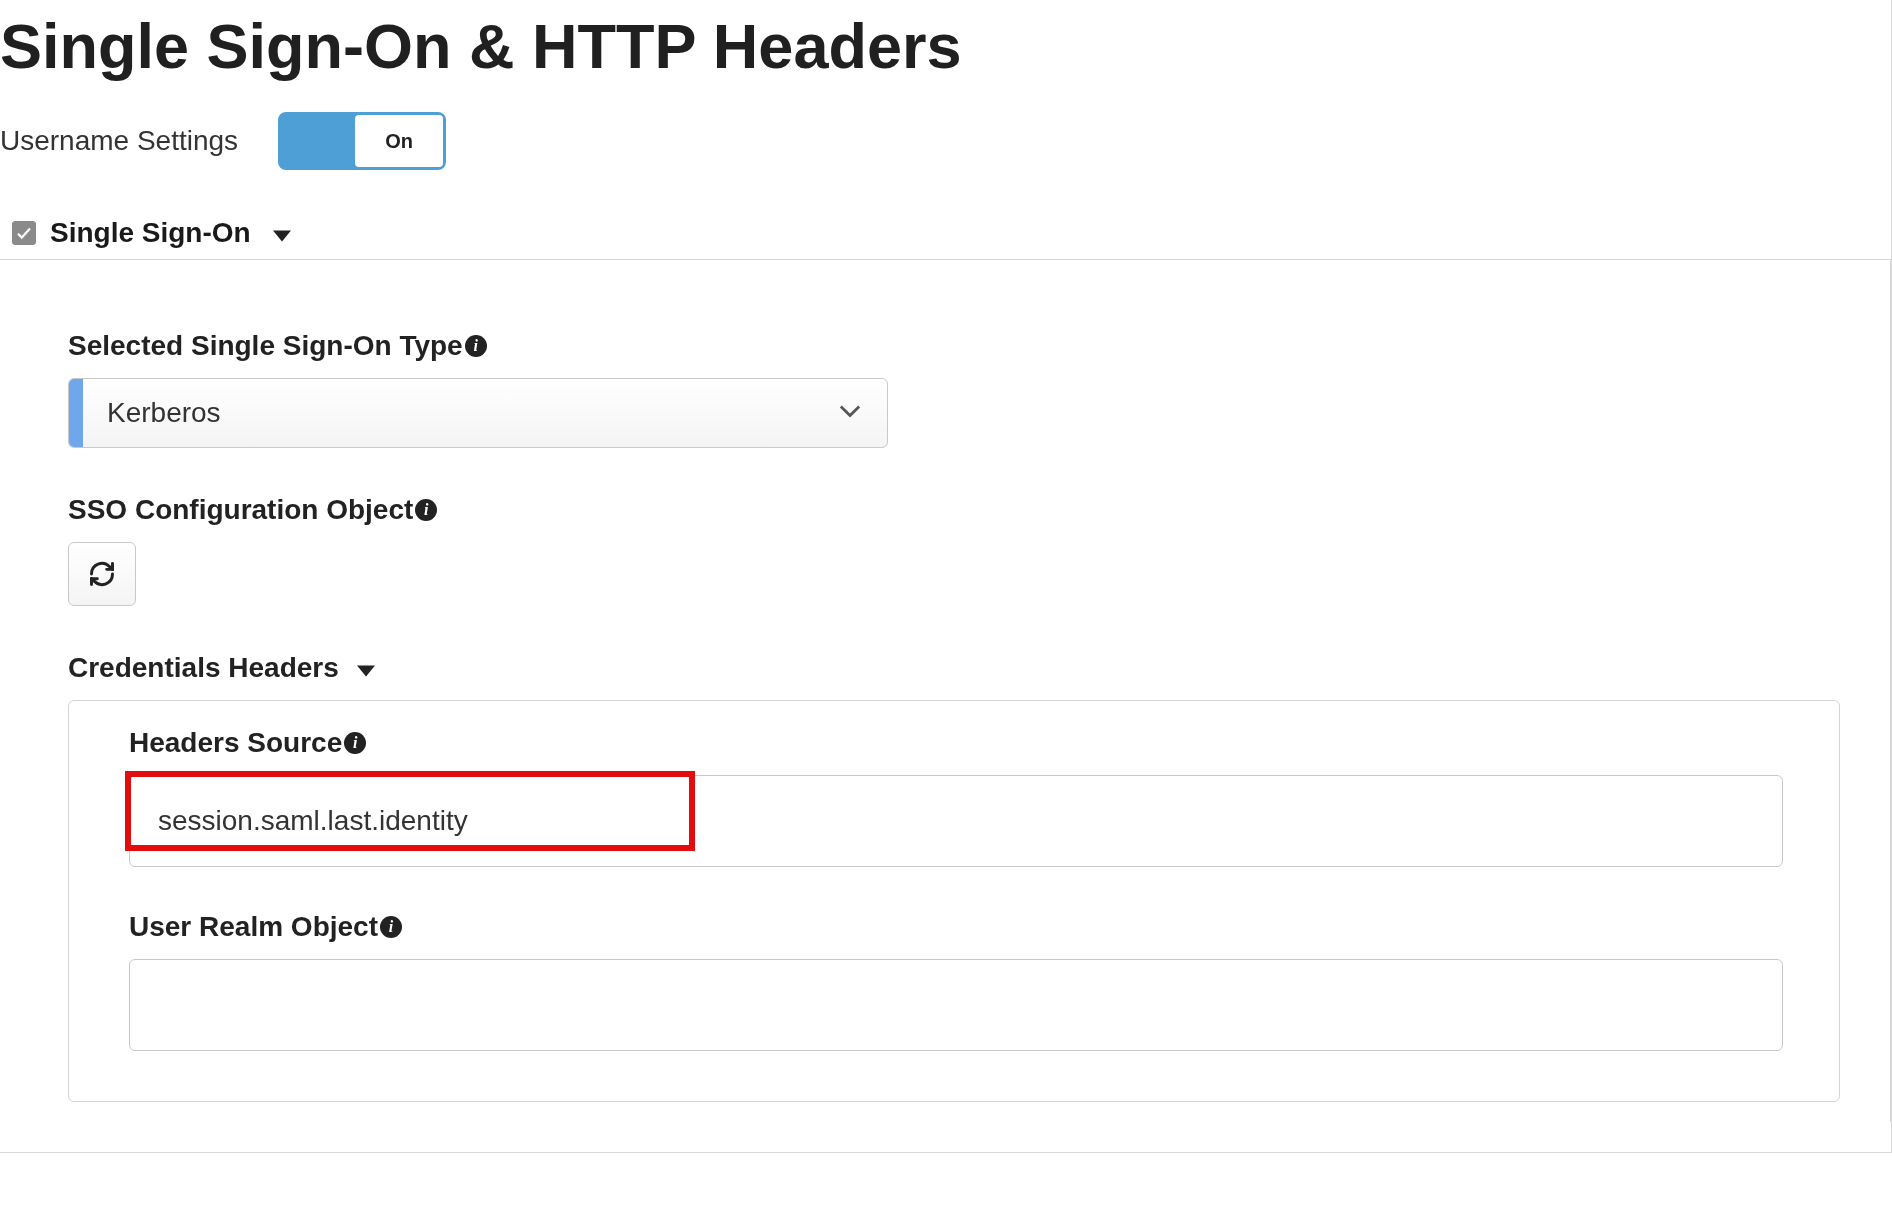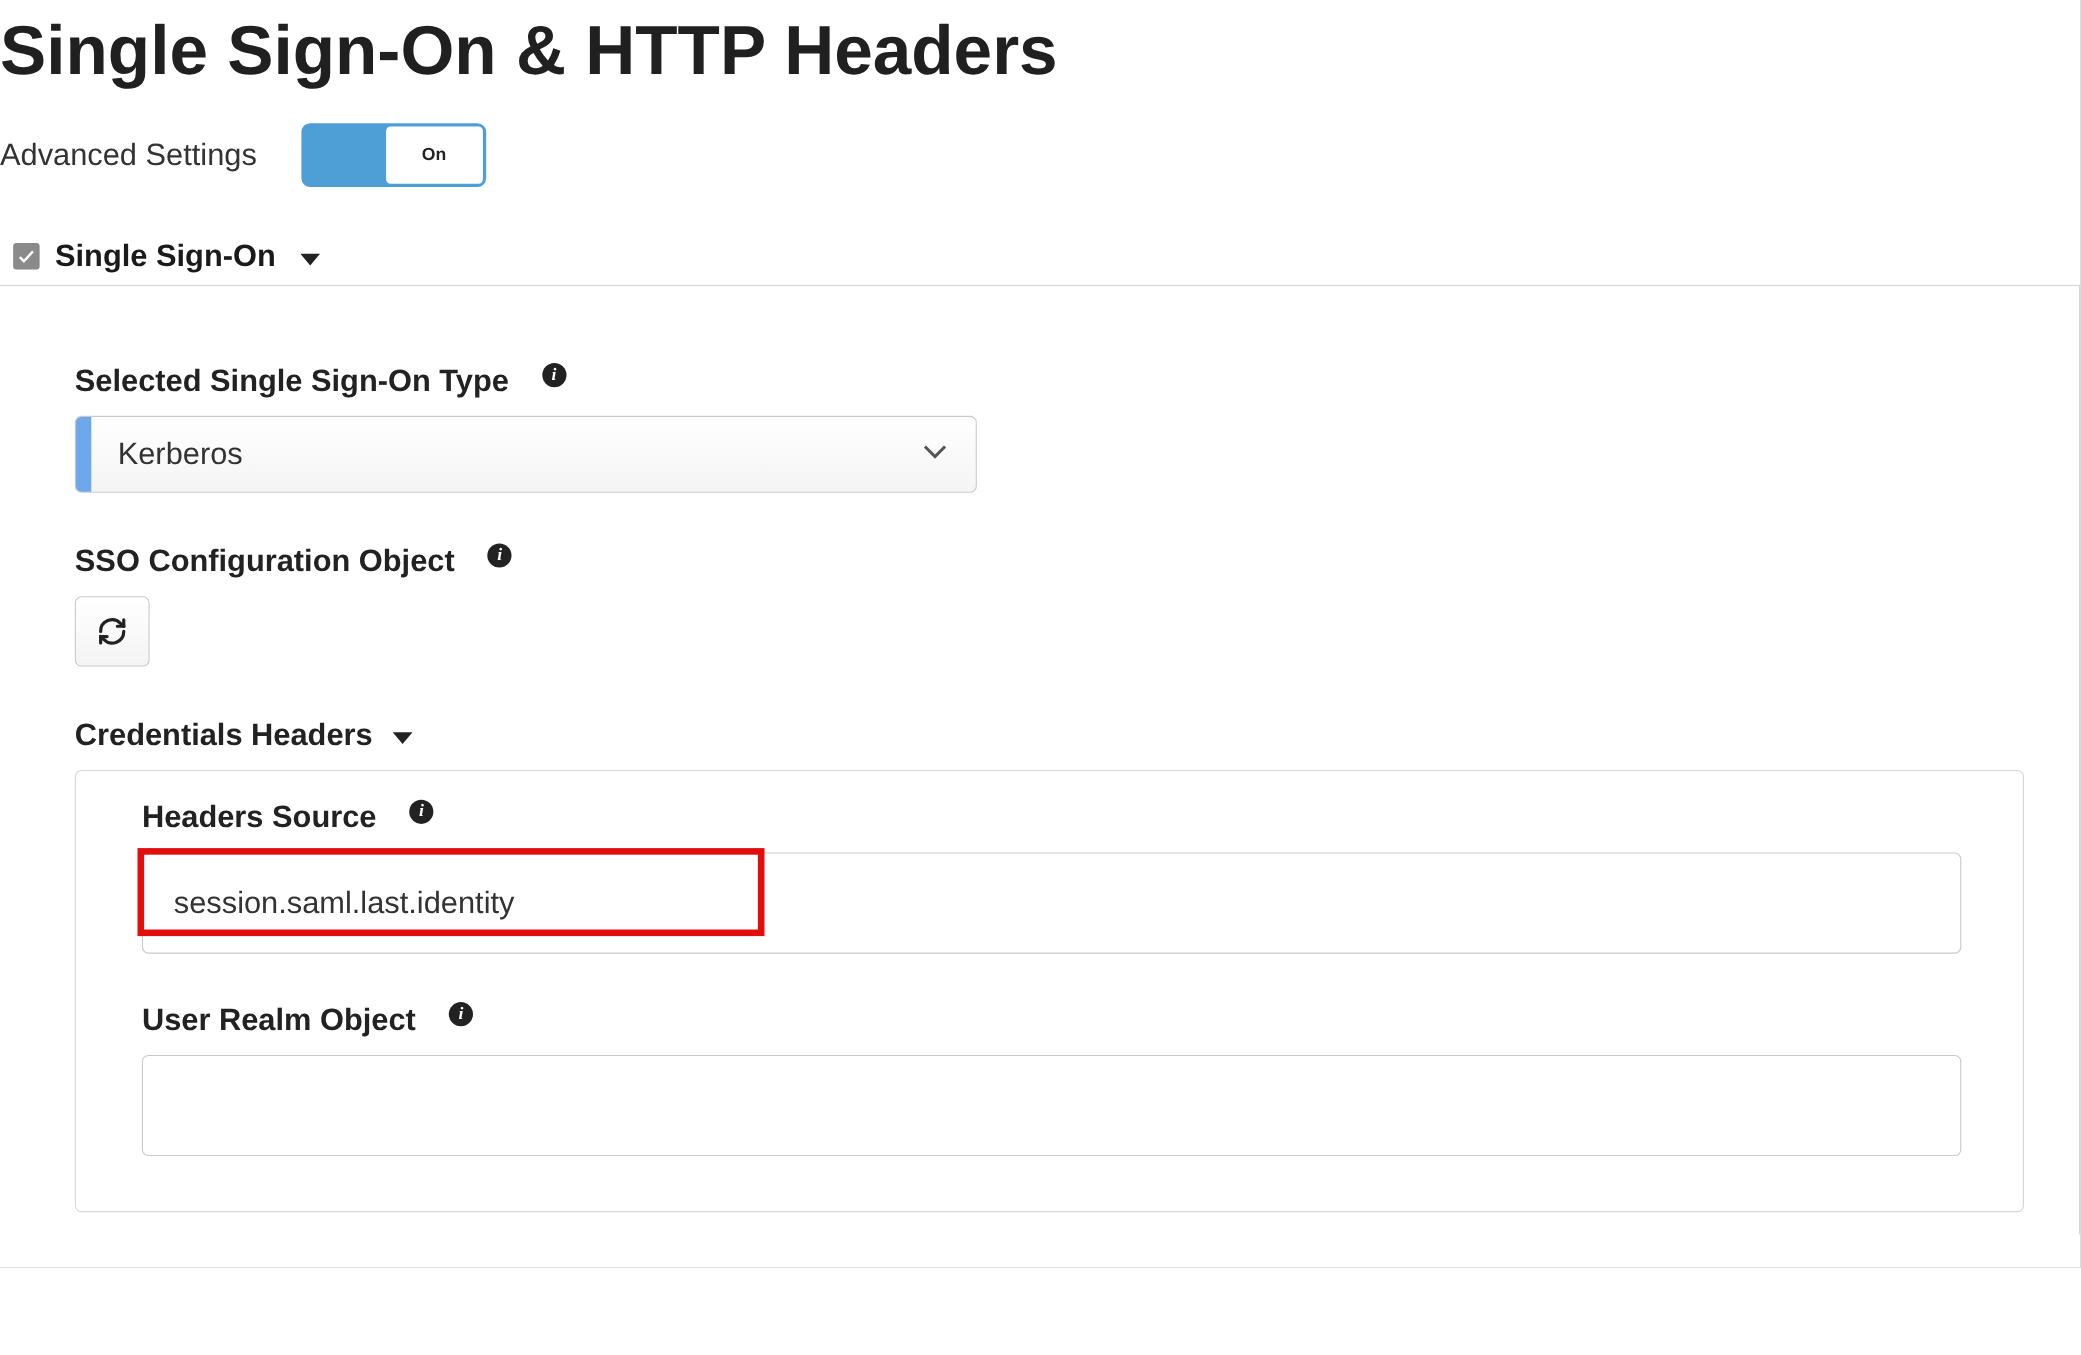--- a/index.html
+++ b/index.html
@@ -53,21 +53,21 @@
       right: 0;
       top: 0;
       bottom: 0;
       width: 88px;
       background: #fff;
       border-radius: 4px;
       display: flex;
       align-items: center;
       justify-content: center;
       font-weight: 700;
-      font-size: 16px;
+      font-size: 20px;
       color: #222;
     }
     
     .section-header {
       display: flex;
       align-items: center;
       gap: 14px;
       font-size: 28px;
       font-weight: 700;
       color: #1a1a1a;
@@ -104,21 +104,22 @@
       border-left: none;
       border-bottom: none;
       margin-left: 0;
       padding: 70px 40px 20px 68px;
     }
     .field-label {
       font-size: 28px;
       font-weight: 700;
       color: #222;
       display: flex;
-      gap: 30px;
+      align-items: center;
+      gap: 2px;
       margin-bottom: 16px;
     }
     .info-icon {
       width: 22px;
       height: 22px;
       display: inline-flex;
       align-items: center;
       justify-content: center;
       background: #222;
       color: #fff;
@@ -230,21 +231,21 @@
     }
   </style>
 </head>
 <body>
 
 <div class="wrapper">
 
   <h1 class="page-title">Single Sign-On &amp; HTTP Headers</h1>
 
   <div class="adv-row">
-    <span class="adv-label">Advanced Settings</span>
+    <span class="adv-label">Username Settings</span>
     <div class="toggle">
       <div class="toggle-knob">
         <span>On</span>
       </div>
     </div>
   </div>
 
   <div class="section-header">
     <span class="checkbox">
       <svg viewBox="0 0 24 24">

